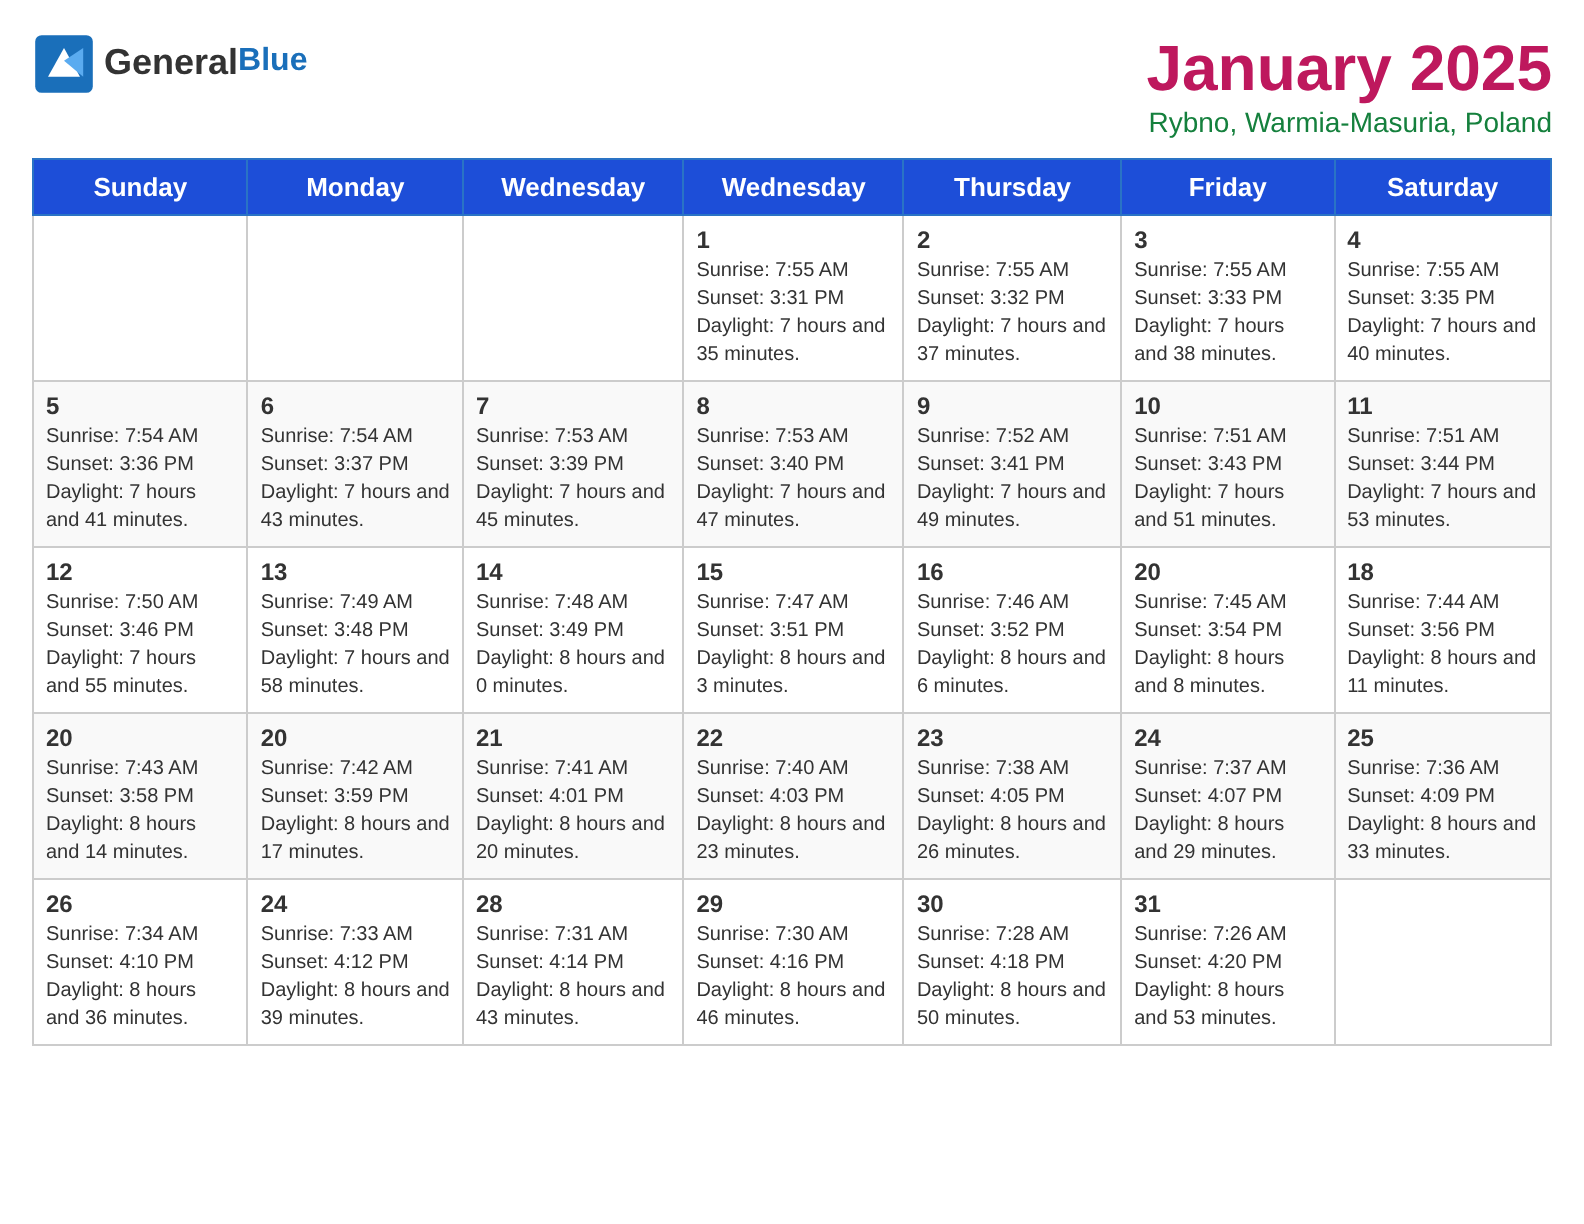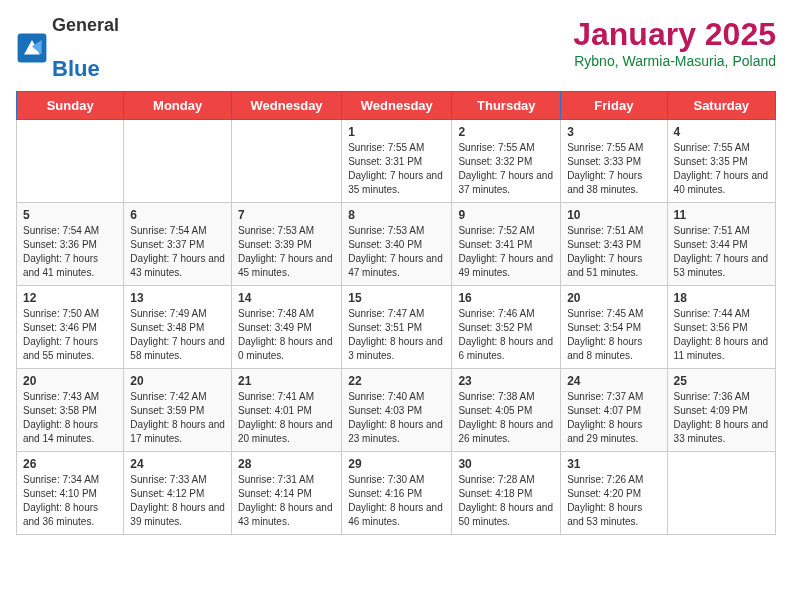--- a/index.html
+++ b/index.html
@@ -15,31 +15,30 @@
       justify-content: space-between;
       align-items: flex-start;
       margin-bottom: 10px;
     }
     .logo {
       display: flex;
       align-items: center;
     }
     .logo-text {
       display: flex;
-      flex-direction: column;
+      flex-direction: row;
       line-height: 1.1;
-      gap: 21px;
     }
     .logo-general {
       font-size: 18px;
       font-weight: bold;
       color: #333;
     }
     .logo-blue {
-      font-size: 22px;
+      font-size: 16px;
       font-weight: bold;
       color: #1a6fba;
     }
     .logo-icon {
       width: 32px;
       height: 32px;
       margin-right: 4px;
     }
     .title-block {
       text-align: right;
@@ -51,21 +50,21 @@
     }
     .location {
       font-size: 14px;
       color: #15803d;
     }
     .calendar {
       width: 100%;
       border-collapse: collapse;
     }
     .calendar th {
-      background-color: #ef4444;
+      background-color: #1d4ed8;
       color: #fff;
       padding: 6px 8px;
       font-size: 13px;
       font-weight: bold;
       border: 1px solid #2a73c5;
     }
     .calendar td {
       border: 1px solid #ccc;
       vertical-align: top;
       padding: 5px 6px;

